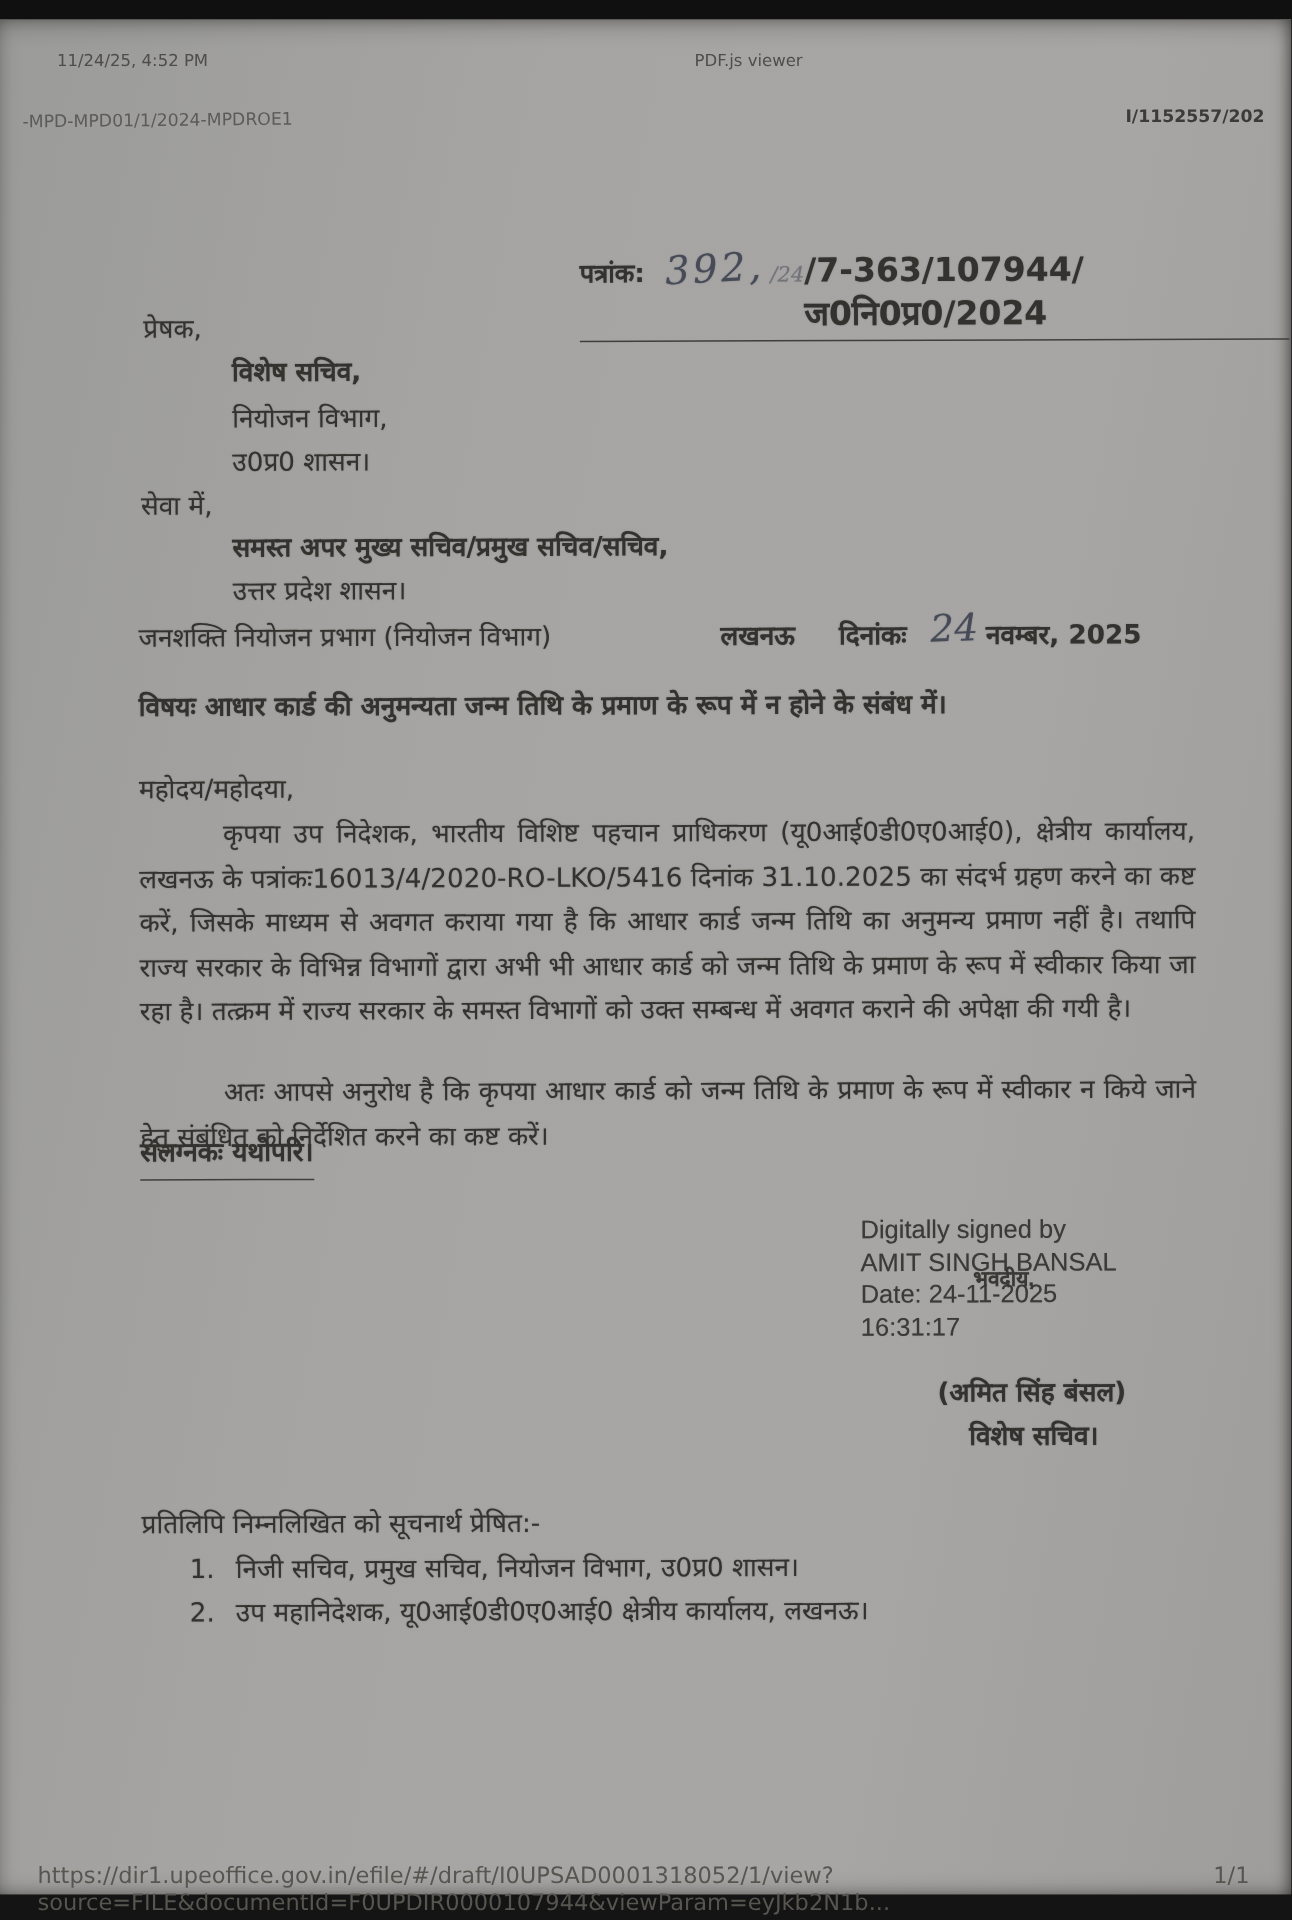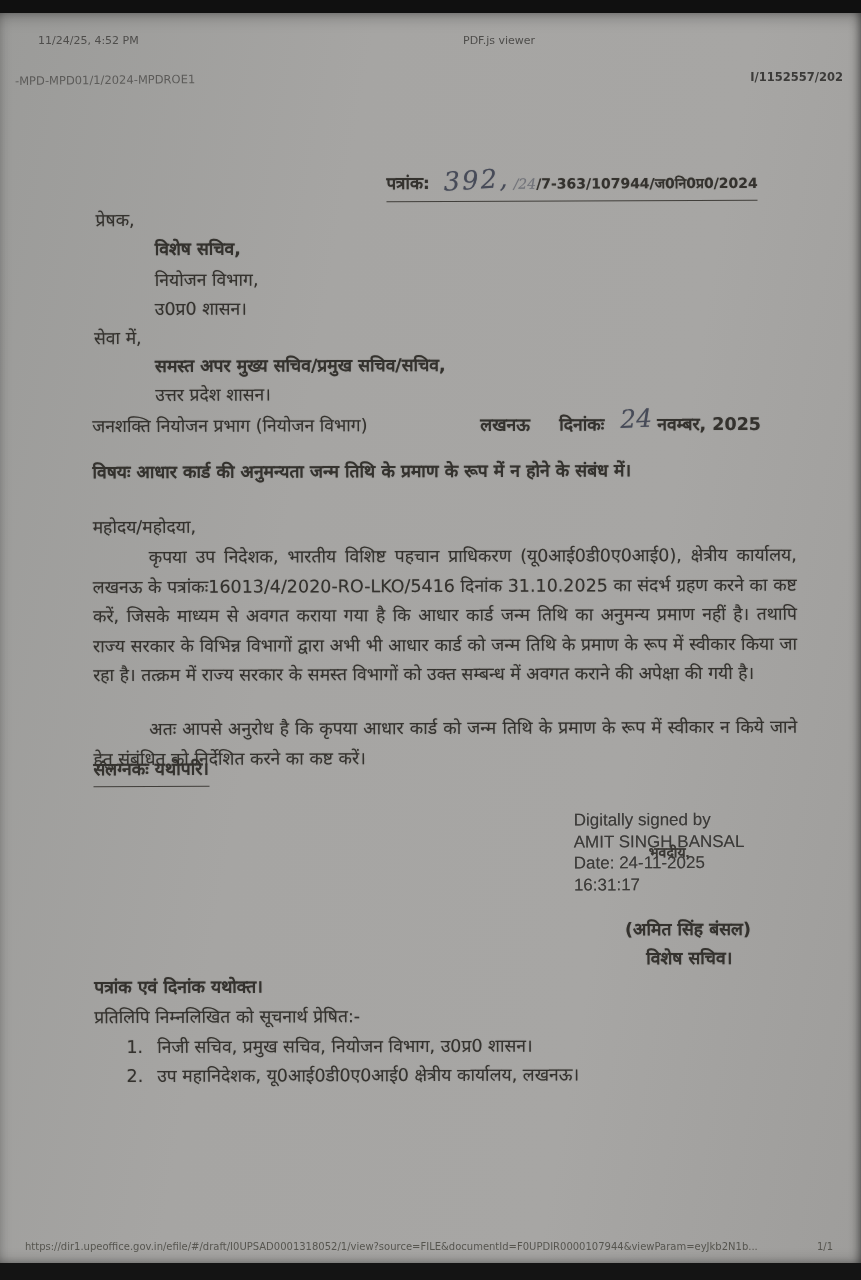--- a/index.html
+++ b/index.html
@@ -21,41 +21,41 @@
   .hand{font-family:"DejaVu Serif",serif;font-style:italic;color:#474b58;
     text-shadow:0 0 1px rgba(60,64,80,.4);}
   .para{position:absolute;left:93px;width:704px;text-align:justify;
     font-size:17.5px;line-height:29.5px;color:#34322e;
     text-shadow:0 0 1px rgba(52,50,46,.4);text-indent:56px;}
   .sig{font-family:"Liberation Sans",sans-serif;font-size:17px;line-height:21.5px;
     color:#3b3a38;text-shadow:0 0 .5px rgba(59,58,56,.5);}
   .letter{position:absolute;left:0;top:0;width:861px;height:1250px;
     transform:rotate(-0.2deg);}
   .row{display:flex;align-items:baseline;}
-  .footer-url{font-size:10px;color:#56554f;text-shadow:none;}
+  .footer-url{font-size:15px;color:#56554f;text-shadow:none;}
 </style>
 </head>
 <body>
 
 <div class="screen">
   <div class="scan">
 
     <div class="t small" style="left:38px;top:21px;">11/24/25, 4:52 PM</div>
     <div class="t small" style="left:463px;top:21px;">PDF.js viewer</div>
 
     <div class="t small faded" style="left:15px;top:60px;transform:rotate(-.6deg);font-size:11.5px;">-MPD-MPD01/1/2024-MPDROE1</div>
     <div class="t small" style="right:18px;top:57px;font-weight:bold;font-size:11.5px;color:#3c3b39;">I/1152557/202</div>
 
     <div class="letter">
 
       <div class="t row ul" style="left:388px;top:152px;">
         <span class="dev bold" style="font-size:17px;">पत्रांक:</span>
         <span class="hand" style="font-size:26px;margin-left:14px;transform:rotate(-3deg);letter-spacing:2px;">392,</span>
         <span class="hand" style="font-size:14px;margin-left:4px;opacity:.55;">/24</span>
-        <span class="dev bold" style="font-size:14px;">/7-363/107944/ज0नि0प्र0/2024</span>
+        <span class="dev bold" style="font-size:22px;">/7-363/107944/ज0नि0प्र0/2024</span>
       </div>
 
       <div class="t dev" style="left:97px;top:192px;">प्रेषक,</div>
       <div class="t dev bold" style="left:156px;top:221px;">विशेष सचिव,</div>
       <div class="t dev" style="left:156px;top:252px;">नियोजन विभाग,</div>
       <div class="t dev" style="left:156px;top:281px;">उ0प्र0 शासन।</div>
 
       <div class="t dev" style="left:95px;top:310px;">सेवा में,</div>
       <div class="t dev bold" style="left:156px;top:338px;">समस्त अपर मुख्य सचिव/प्रमुख सचिव/सचिव,</div>
       <div class="t dev" style="left:156px;top:367px;">उत्तर प्रदेश शासन।</div>
@@ -81,21 +81,20 @@
           <span>AMIT SINGH BANSAL</span>
           <span class="dev bold" style="position:absolute;left:75px;top:7px;font-size:14px;color:#3a3834;">भवदीय,</span>
         </div>
         <div class="sig">Date: 24-11-2025</div>
         <div class="sig">16:31:17</div>
       </div>
 
       <div class="t dev bold" style="left:624px;top:903px;">(अमित सिंह बंसल)</div>
       <div class="t dev bold" style="left:645px;top:932px;">विशेष सचिव।</div>
 
-      <div class="t dev bold" style="left:93px;top:959px;">पत्रांक एवं दिनांक यथोक्त।</div>
       <div class="t dev" style="left:93px;top:989px;text-align:center;">प्रतिलिपि निम्नलिखित को सूचनार्थ प्रेषित:-</div>
 
       <div class="t row dev" style="left:125px;top:1019px;">
         <span>1.</span>
         <span style="margin-left:14px;">निजी सचिव, प्रमुख सचिव, नियोजन विभाग, उ0प्र0 शासन।</span>
       </div>
       <div class="t row dev" style="left:125px;top:1048px;">
         <span>2.</span>
         <span style="margin-left:14px;">उप महानिदेशक, यू0आई0डी0ए0आई0 क्षेत्रीय कार्यालय, लखनऊ।</span>
       </div>

